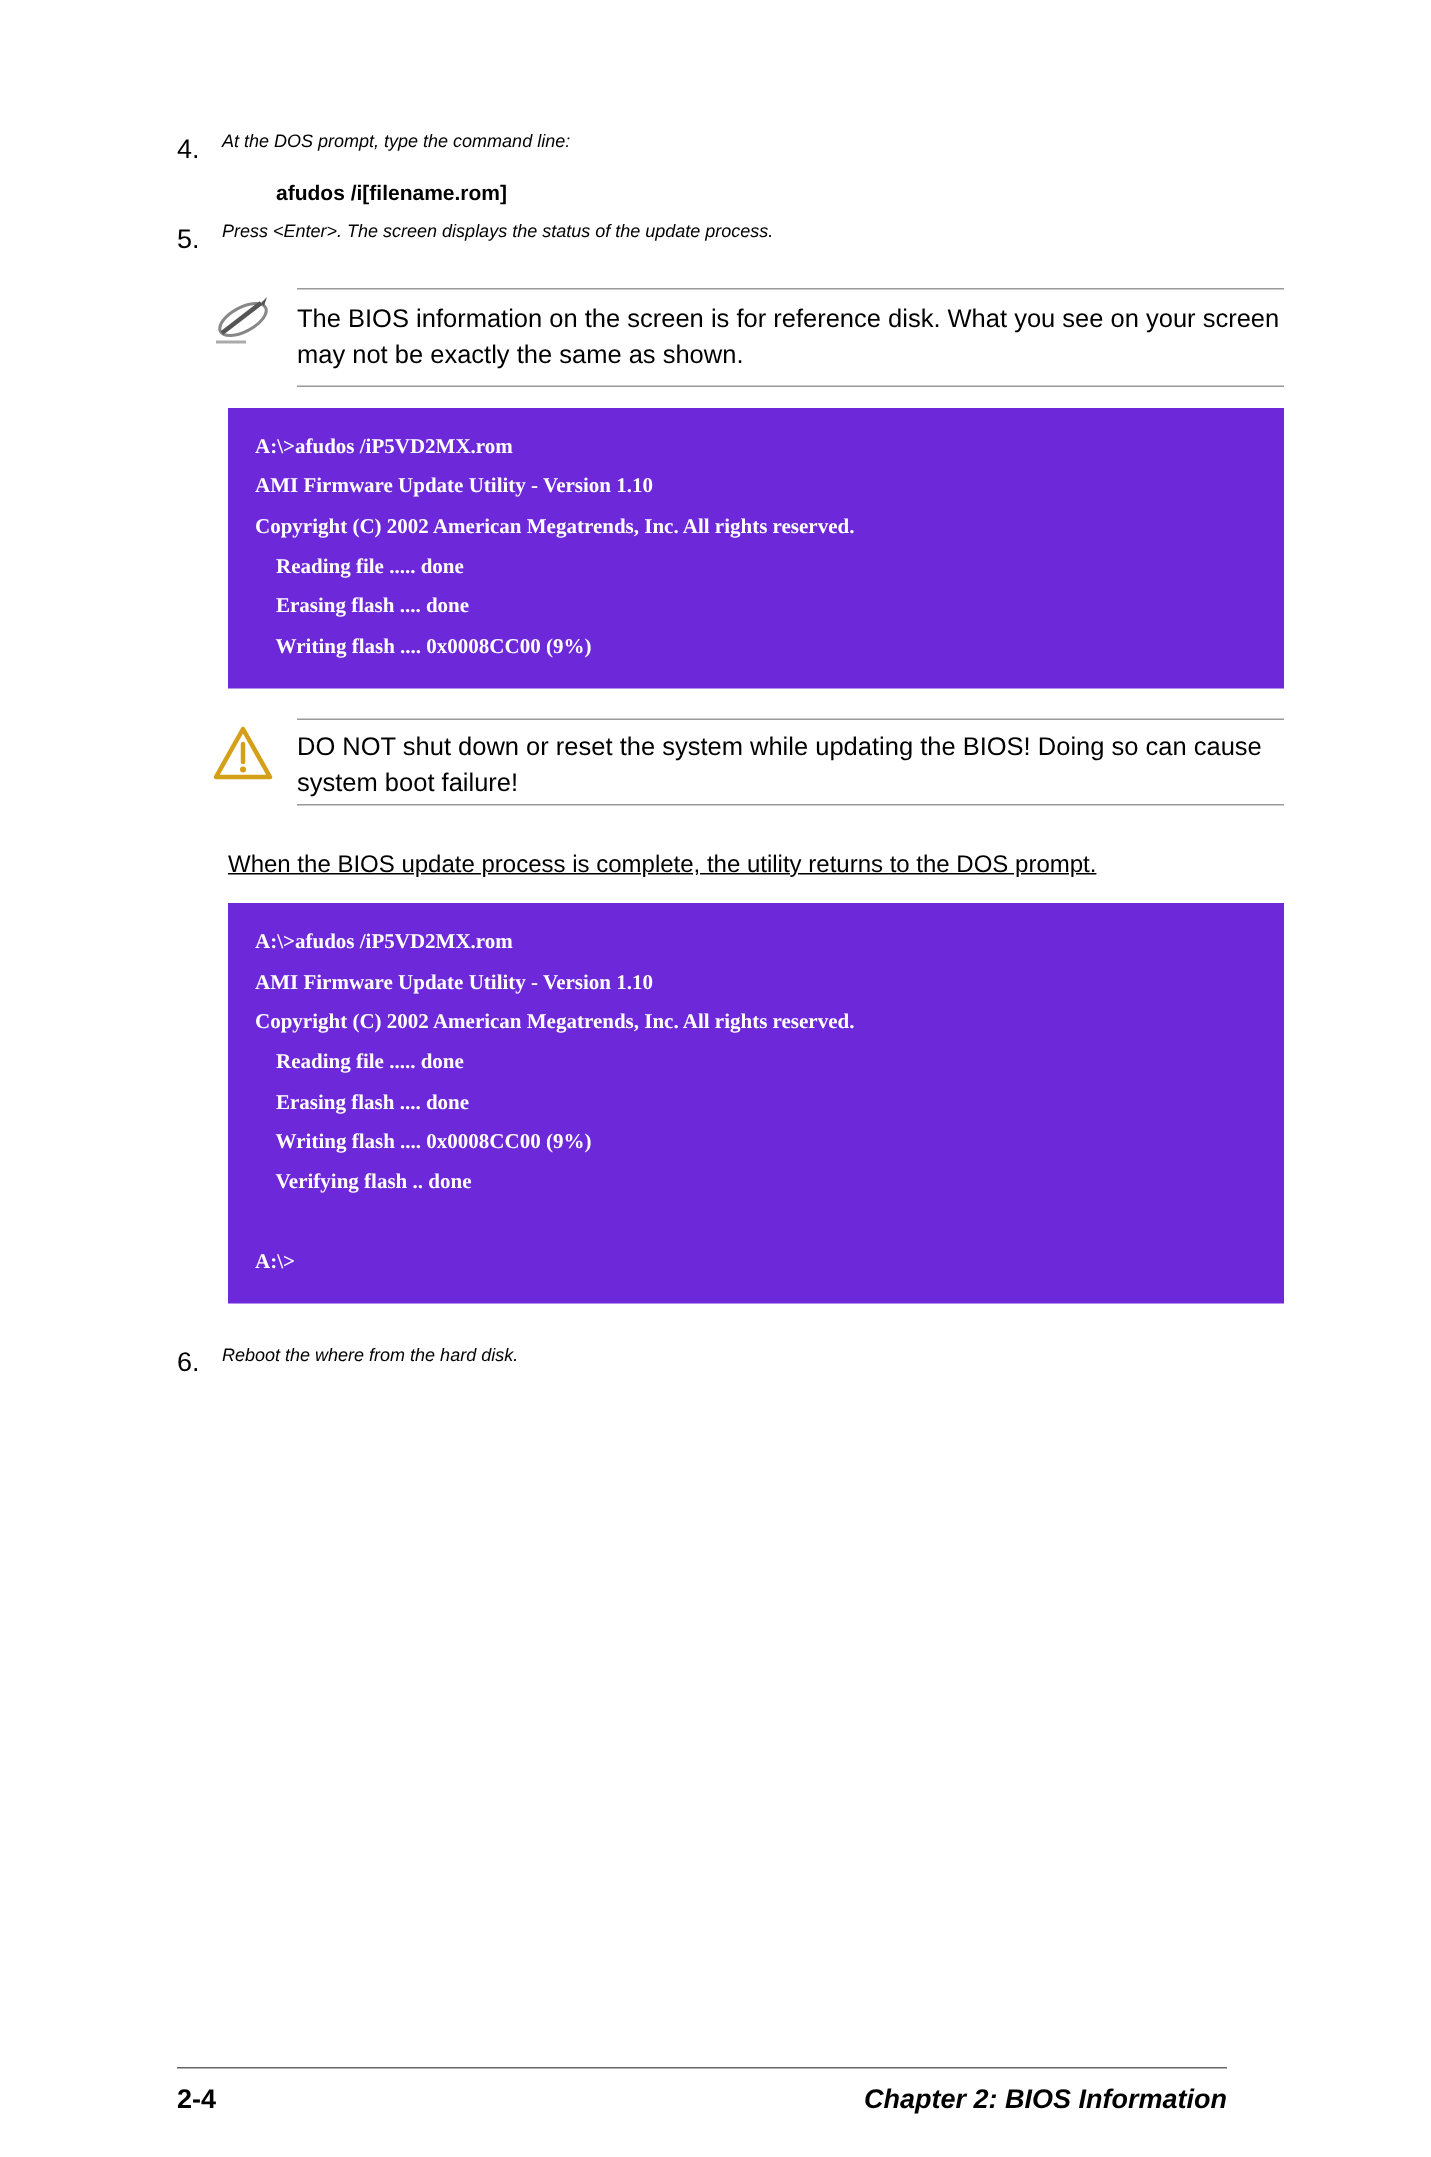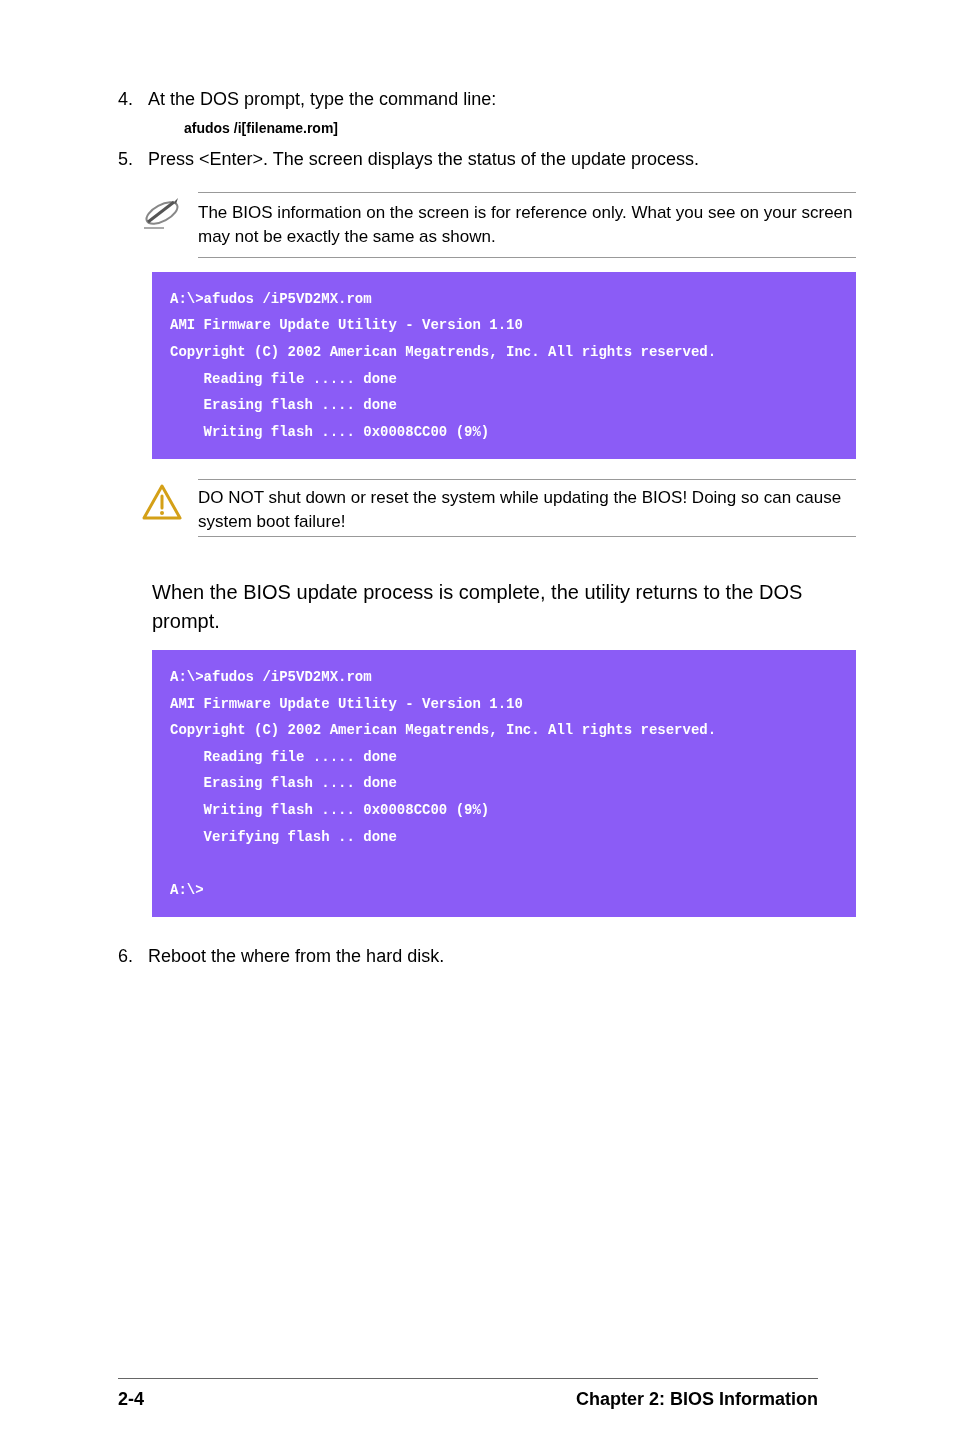--- a/index.html
+++ b/index.html
@@ -25,22 +25,23 @@
     margin-bottom: 8px;
   }
   .num {
     width: 30px;
     flex-shrink: 0;
     font-size: 18px;
     line-height: 1.45;
   }
   .body {
     flex: 1;
-    font-size: 18px;
+    font-size: 12px;
     line-height: 1.45;
+    font-style: italic;
   }
   .bold-indent {
     font-weight: bold;
     margin: 8px 0 10px 36px;
     font-size: 14px;
   }
   .indent {
     margin: 6px 0 14px 36px;
     font-size: 18px;
     line-height: 1.45;
@@ -59,51 +60,52 @@
   .callout .text {
     flex: 1;
     font-size: 17px;
     line-height: 1.4;
     border-top: 1px solid #999;
     border-bottom: 1px solid #999;
     padding: 8px 0;
   }
   .callout .text.no-top-pad { padding-top: 6px; padding-bottom: 2px; }
   .terminal {
-    background: #8b5cf6;
+    background: #6d28d9;
     color: #fff;
-    font-family: Liberation Mono, monospace;
+    font-family: Liberation Serif, serif;
     font-weight: bold;
     font-size: 14px;
     line-height: 1.9;
     padding: 14px 18px;
     margin: 14px 0 12px 34px;
     white-space: pre;
   }
   .para {
-    margin: 41px 0 14px 34px;
-    font-size: 20px;
+    margin: 28px 0 14px 34px;
+    font-size: 16px;
     line-height: 1.45;
+    text-decoration: underline;
   }
   .footer {
     position: absolute;
     width: 916px;
     top: 1378px;
     left: 0;
     box-sizing: border-box;
     padding: 0 98px 0 118px;
   }
   .footer-line {
     border-top: 1px solid #666;
     display: flex;
     justify-content: space-between;
     padding-top: 10px;
     font-size: 18px;
   }
-  .footer-line .right { font-weight: bold; }
+  .footer-line .right { font-weight: bold; font-style: italic; }
   .footer-line .left  { font-weight: bold; }
   svg { display: block; }
 </style>
 </head>
 <body>
 
 <div class="page">
 
   <ol class="main-list">
     <li>
@@ -124,21 +126,21 @@
 
   <div class="callout">
     <div class="icon">
       <svg width="44" height="36" viewBox="0 0 44 36">
         <ellipse cx="22" cy="17" rx="17" ry="8" fill="none" stroke="#888" stroke-width="2" transform="rotate(-28 22 17)"></ellipse>
         <line x1="8" y1="26" x2="34" y2="6" stroke="#555" stroke-width="3"></line>
         <polygon points="34,6 38,2 36,8" fill="#555"></polygon>
         <line x1="4" y1="32" x2="24" y2="32" stroke="#aaa" stroke-width="2"></line>
       </svg>
     </div>
-    <div class="text">The BIOS information on the screen is for reference only. What you see on your screen may not be exactly the same as shown.</div>
+    <div class="text">The BIOS information on the screen is for reference disk. What you see on your screen may not be exactly the same as shown.</div>
   </div>
 
   <div class="terminal">A:\&gt;afudos /iP5VD2MX.rom
 AMI Firmware Update Utility - Version 1.10
 Copyright (C) 2002 American Megatrends, Inc. All rights reserved.
     Reading file ..... done
     Erasing flash .... done
     Writing flash .... 0x0008CC00 (9%)</div>
 
   <div class="callout">

